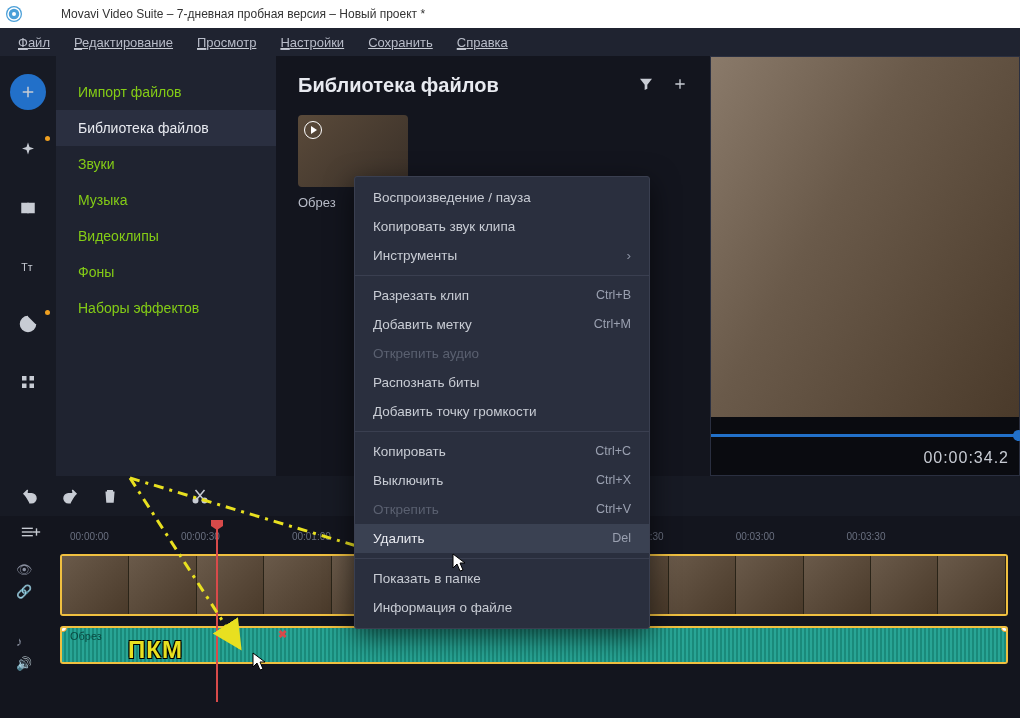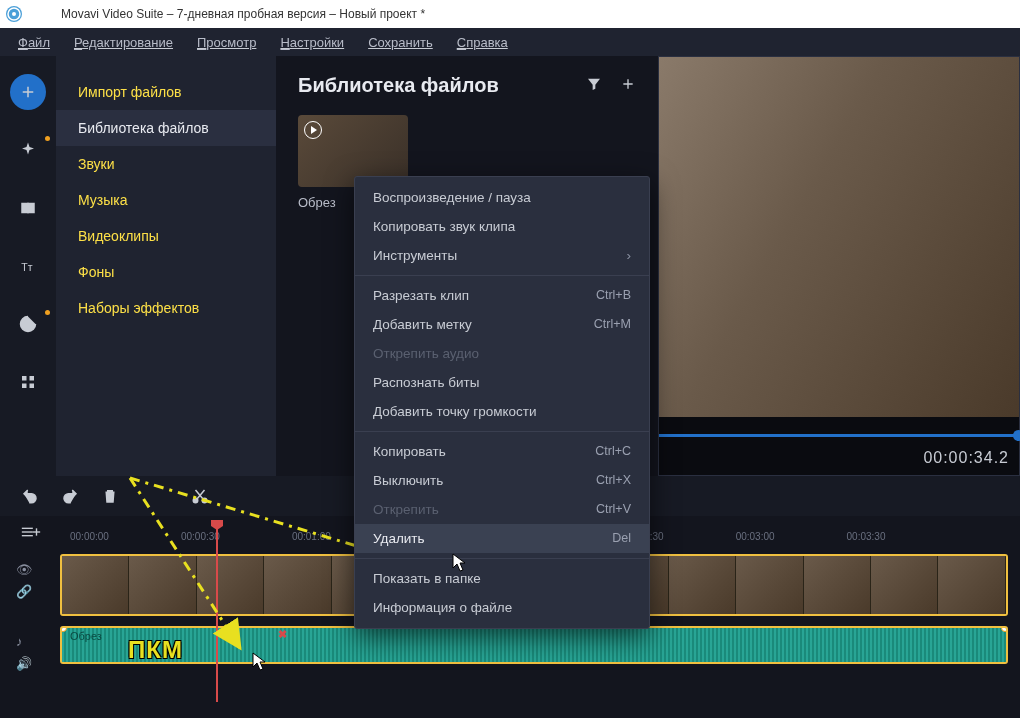--- a/index.html
+++ b/index.html
@@ -14,33 +14,33 @@
 
 .main-area { display: flex; height: 420px; }
 
 .left-rail { width: 56px; background: #171a24; display: flex; flex-direction: column; align-items: center; padding-top: 18px; gap: 22px; }
 .rail-icon { width: 36px; height: 36px; border-radius: 50%; display: flex; align-items: center; justify-content: center; cursor: pointer; position: relative; }
 .rail-icon.active { background: #2270c9; }
 .rail-icon svg { width: 18px; height: 18px; fill: #c8ccd4; }
 .rail-icon .dot { position: absolute; right: -4px; top: 4px; width: 5px; height: 5px; background: #f0a020; border-radius: 50%; }
 
 .side-panel { width: 220px; background: #1f2330; padding: 18px 0; }
-.side-panel .item { padding: 10px 22px; font-size: 14px; color: #fde047; cursor: pointer; }
+.side-panel .item { padding: 10px 22px; font-size: 14px; color: #84cc16; cursor: pointer; }
 .side-panel .item.active { background: #2a2f40; color: #e8eaf0; }
 
 .center { flex: 1; background: #13151e; padding: 18px 22px; }
 .center .header { display: flex; align-items: center; justify-content: space-between; margin-bottom: 18px; }
 .center .title { font-size: 20px; font-weight: 600; color: #e8eaf0; }
 .center .header-icons { display: flex; gap: 18px; }
 .thumb { width: 110px; height: 72px; background: linear-gradient(135deg,#5a4a3a,#3a3028); border-radius: 4px; position: relative; }
 .thumb .play { position: absolute; left: 6px; top: 6px; width: 18px; height: 18px; border: 1.5px solid #fff; border-radius: 50%; display: flex; align-items: center; justify-content: center; }
 .thumb .play::after { content: ""; border-left: 6px solid #fff; border-top: 4px solid transparent; border-bottom: 4px solid transparent; margin-left: 2px; }
 .thumb-label { margin-top: 8px; font-size: 13px; color: #b8bcc8; }
 
-.preview { width: 362px; background: #0a0b10; border: 1px solid #2a2f40; position: relative; }
+.preview { width: 310px; background: #0a0b10; border: 1px solid #2a2f40; position: relative; }
 .preview-img { width: 100%; height: 360px; background: linear-gradient(120deg,#8a7a6a 0%,#6a5a4a 40%,#4a3a2a 100%); }
 .preview .progress { position: absolute; bottom: 38px; left: 0; right: 0; height: 3px; background: #2270c9; }
 .preview .progress .knob { position: absolute; right: -5px; top: -4px; width: 11px; height: 11px; background: #2270c9; border-radius: 50%; }
 .preview .time { position: absolute; bottom: 8px; right: 10px; font-size: 16px; color: #c8ccd4; letter-spacing: 1px; }
 
 .toolbar-row { height: 40px; background: #171a24; display: flex; align-items: center; padding: 0 20px; gap: 20px; }
 .tool-icon { width: 20px; height: 20px; cursor: pointer; display: flex; align-items: center; justify-content: center; }
 .tool-icon svg { width: 18px; height: 18px; fill: #c8ccd4; stroke: #c8ccd4; }
 
 .timeline { height: 202px; background: #13151e; padding: 8px 0 0 0; position: relative; }

